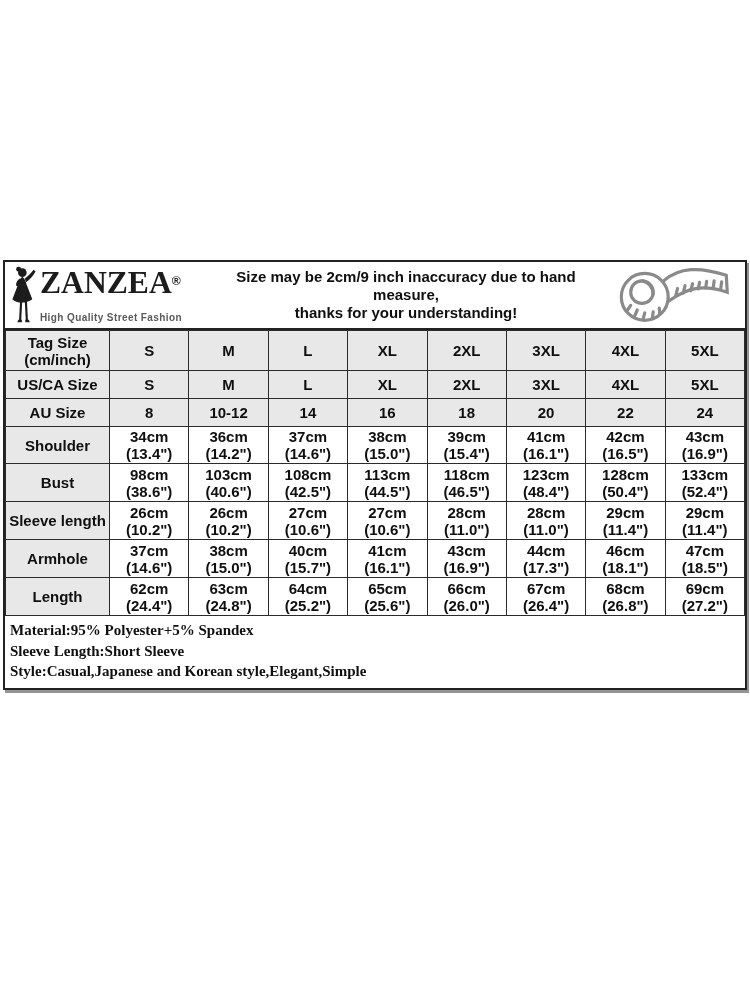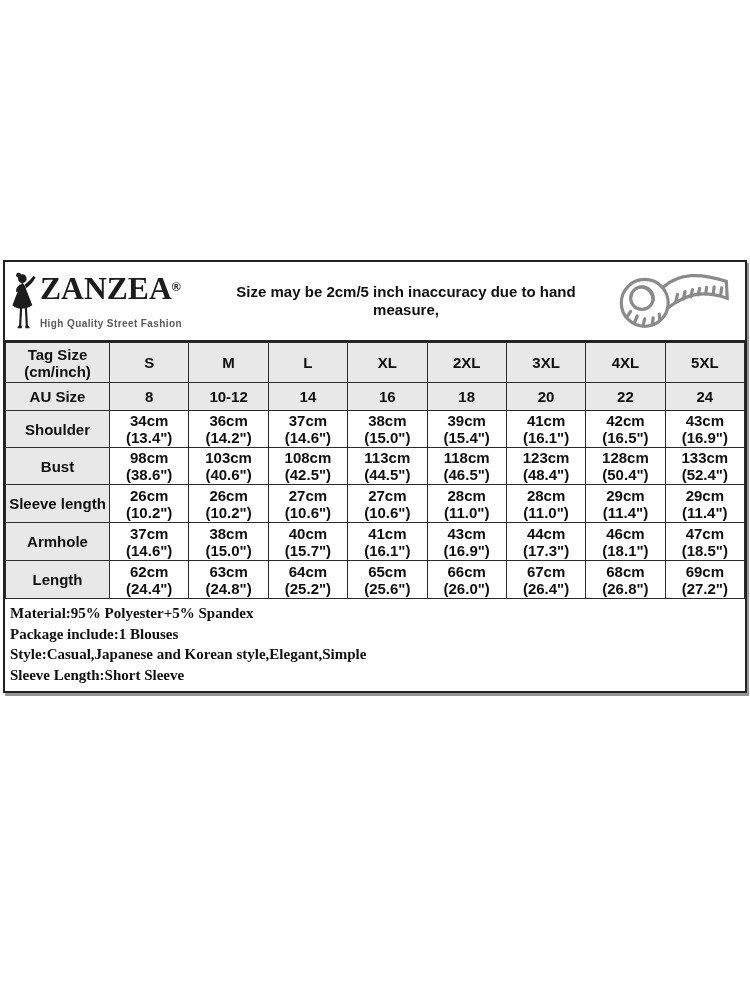--- a/index.html
+++ b/index.html
@@ -13,21 +13,21 @@
   .panel {
     margin: 260px 3px 0 3px;
     border: 2px solid #222222;
     box-shadow: 2px 3px 0 rgba(130,130,130,0.85);
     background: #ffffff;
   }
   
   .header-band {
     display: flex;
     align-items: center;
-    height: 80px;
+    height: 68px;
     border-bottom: 2px solid #222222;
     padding: 0 8px 0 4px;
   }
   .logo {
     display: flex;
     align-items: center;
     width: 198px;
     flex: 0 0 auto;
   }
   .logo svg.woman { height: 58px; width: 30px; flex: 0 0 auto; }
@@ -120,21 +120,22 @@
           <path d="M18.6 65 L22.8 65 L24 68 L18.6 68 Z"></path>
         </g>
       </svg>
       <div class="logo-text">
         <div class="brand-row"><span>ZANZEA</span><span class="reg">®</span></div>
         <div class="tagline">High Quality Street Fashion</div>
       </div>
     </div>
 
     <div class="disclaimer">
-      <div>Size may be 2cm/5 inch inaccuracy due to hand measure,</div>
+      <div>Size may be 2cm/9 inch inaccuracy due to hand measure,</div>
+      <div>thanks for your understanding!</div>
     </div>
 
     <div class="tape-wrap">
       <svg width="124" height="60" viewBox="0 0 130 64" fill="none" aria-hidden="true">
         <g stroke="#8a8a8a" stroke-width="3.4" stroke-linecap="round" fill="none">
           <path d="M57 17 C74 2 96 2 124 11 L125 29 C100 21 84 23 62 39"></path>
           <circle cx="37" cy="34" r="25"></circle>
           <circle cx="34" cy="29" r="12"></circle>
           <path d="M34 17 C41 18 46 24 46 31"></path>
           <line x1="70" y1="33" x2="72" y2="25"></line>
@@ -192,20 +193,49 @@
           </td>
           <td>
             <div>4XL</div>
           </td>
           <td>
             <div>5XL</div>
           </td>
         </tr>
         <tr class="shaded">
           <th>
+            <div>US/CA Size</div>
+          </th>
+          <td>
+            <div>S</div>
+          </td>
+          <td>
+            <div>M</div>
+          </td>
+          <td>
+            <div>L</div>
+          </td>
+          <td>
+            <div>XL</div>
+          </td>
+          <td>
+            <div>2XL</div>
+          </td>
+          <td>
+            <div>3XL</div>
+          </td>
+          <td>
+            <div>4XL</div>
+          </td>
+          <td>
+            <div>5XL</div>
+          </td>
+        </tr>
+        <tr class="shaded">
+          <th>
             <div>AU Size</div>
           </th>
           <td>
             <div>8</div>
           </td>
           <td>
             <div>10-12</div>
           </td>
           <td>
             <div>14</div>
@@ -409,18 +439,17 @@
           <td>
             <div>69cm</div>
             <div>(27.2")</div>
           </td>
         </tr>
       </tbody>
   </table>
 
   <div class="notes">
     <div>Material:95% Polyester+5% Spandex</div>
-    <div>Package include:1 Blouses</div>
+    <div>Sleeve Length:Short Sleeve</div>
     <div>Style:Casual,Japanese and Korean style,Elegant,Simple</div>
-    <div>Sleeve Length:Short Sleeve</div>
   </div>
 
 </div>
 
 </body></html>

